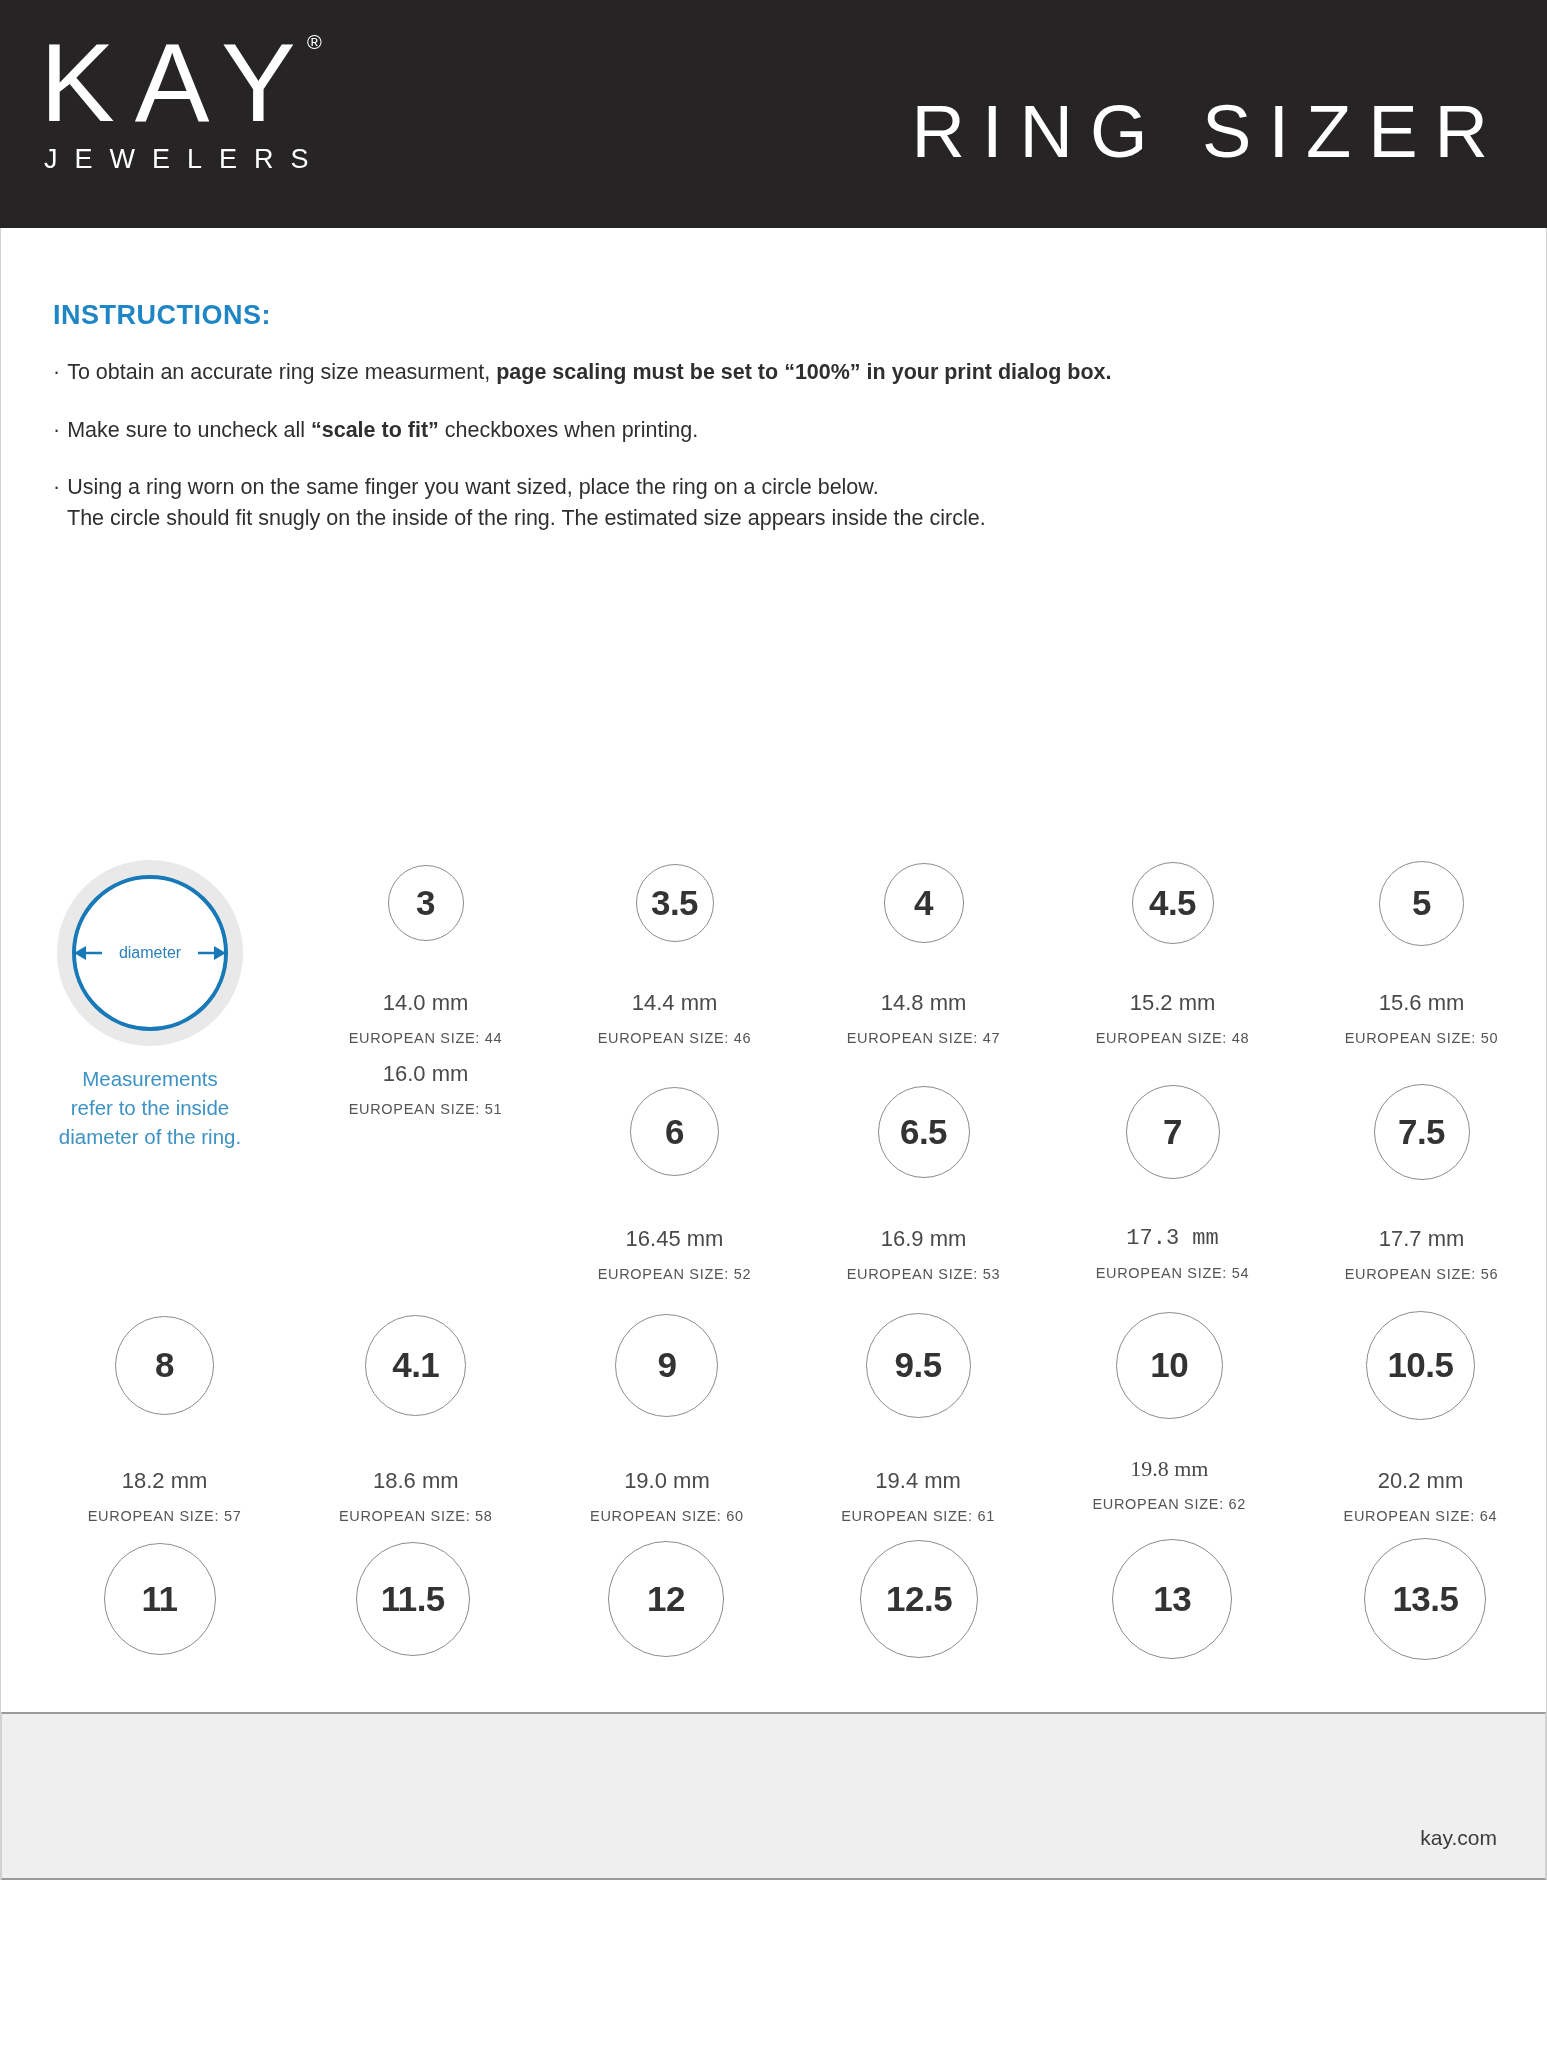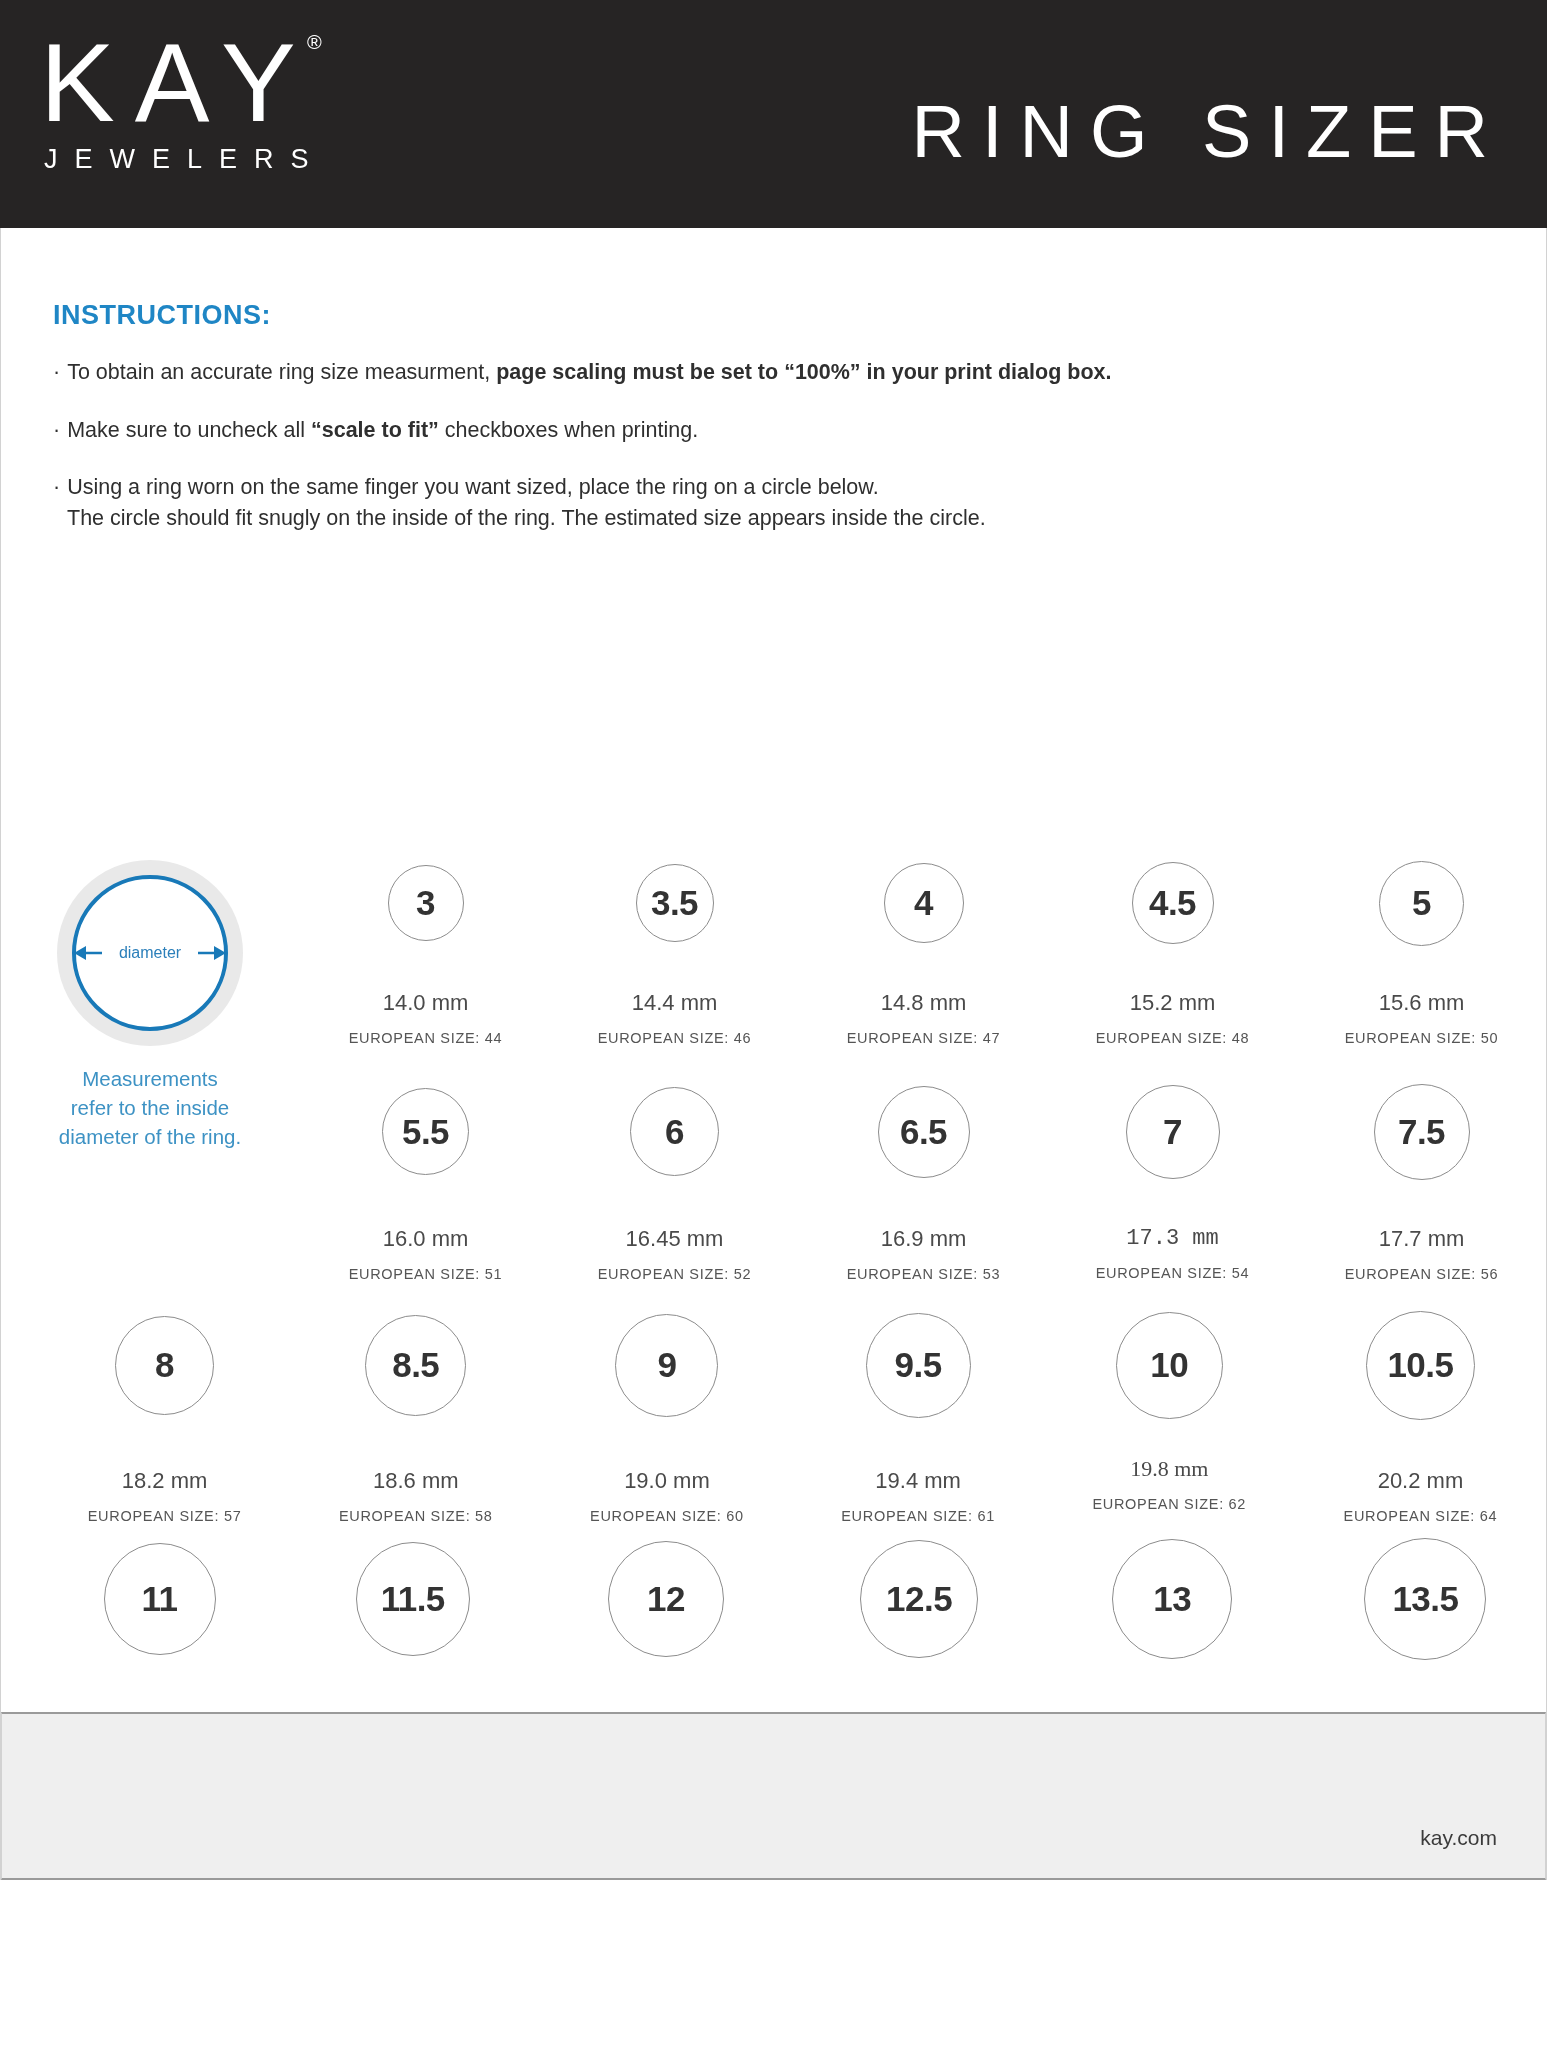--- a/index.html
+++ b/index.html
@@ -302,25 +302,20 @@
             <div class="ring-circle" style="width: 85px; height: 85px;">
               <span class="ring-size">5</span>
             </div>
           </div>
           <div class="ring-mm" style="margin-top: 12px;">15.6 mm</div>
           <div class="ring-eu" style="margin-top: 14px;">EUROPEAN SIZE: 50</div>
         </div>
       </div>
       <div class="ring-row indent" style="margin-top: 3px;">
         <div class="ring-cell">
-          <div class="ring-circle-wrap" style="height: 165px;">
-            <div class="ring-circle" style="width: 87px; height: 87px;">
-              <span class="ring-size">5.5</span>
-            </div>
-          </div>
           <div class="ring-mm" style="margin-top: 12px;">16.0 mm</div>
           <div class="ring-eu" style="margin-top: 14px;">EUROPEAN SIZE: 51</div>
         </div>
         <div class="ring-cell">
           <div class="ring-circle-wrap" style="height: 165px;">
             <div class="ring-circle" style="width: 89px; height: 89px;">
               <span class="ring-size">6</span>
             </div>
           </div>
           <div class="ring-mm" style="margin-top: 12px;">16.45 mm</div>
@@ -360,21 +355,21 @@
             <div class="ring-circle" style="width: 99px; height: 99px;">
               <span class="ring-size">8</span>
             </div>
           </div>
           <div class="ring-mm" style="margin-top: 12px;">18.2 mm</div>
           <div class="ring-eu" style="margin-top: 14px;">EUROPEAN SIZE: 57</div>
         </div>
         <div class="ring-cell">
           <div class="ring-circle-wrap" style="height: 182px;">
             <div class="ring-circle" style="width: 101px; height: 101px;">
-              <span class="ring-size">8.5</span>
+              <span class="ring-size">4.1</span>
             </div>
           </div>
           <div class="ring-mm" style="margin-top: 12px;">18.6 mm</div>
           <div class="ring-eu" style="margin-top: 14px;">EUROPEAN SIZE: 58</div>
         </div>
         <div class="ring-cell">
           <div class="ring-circle-wrap" style="height: 182px;">
             <div class="ring-circle" style="width: 103px; height: 103px;">
               <span class="ring-size">9</span>
             </div>

